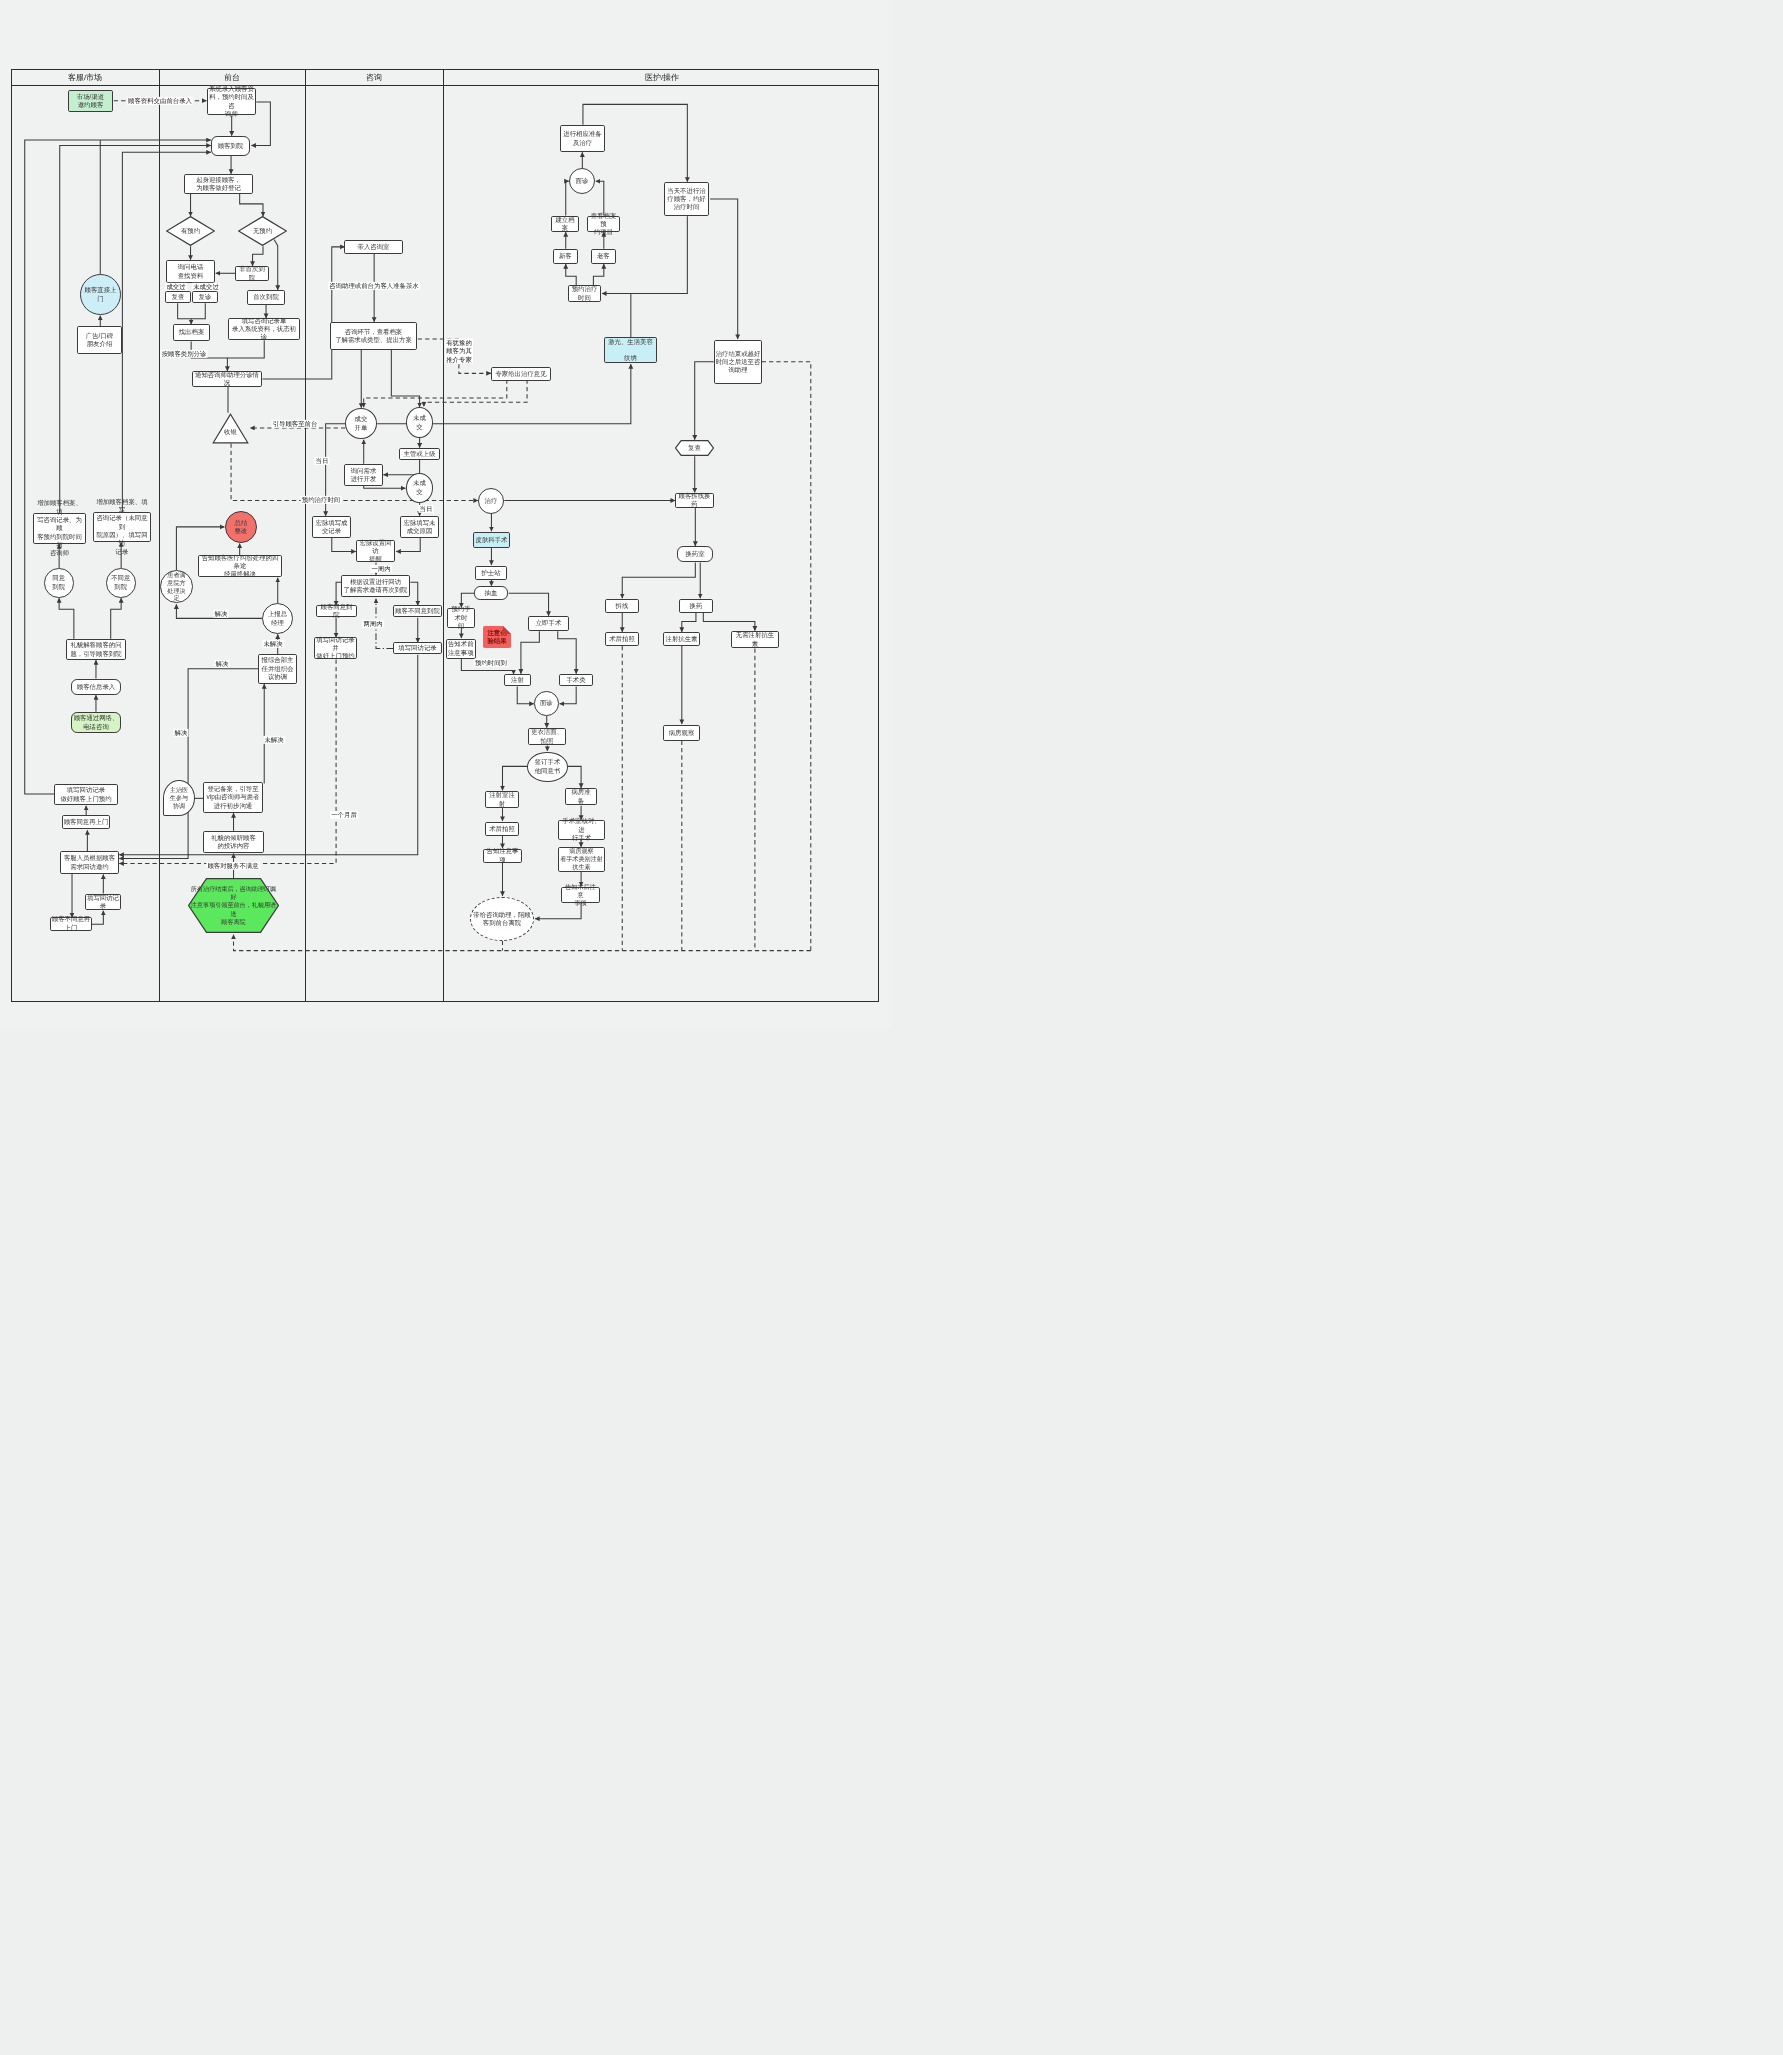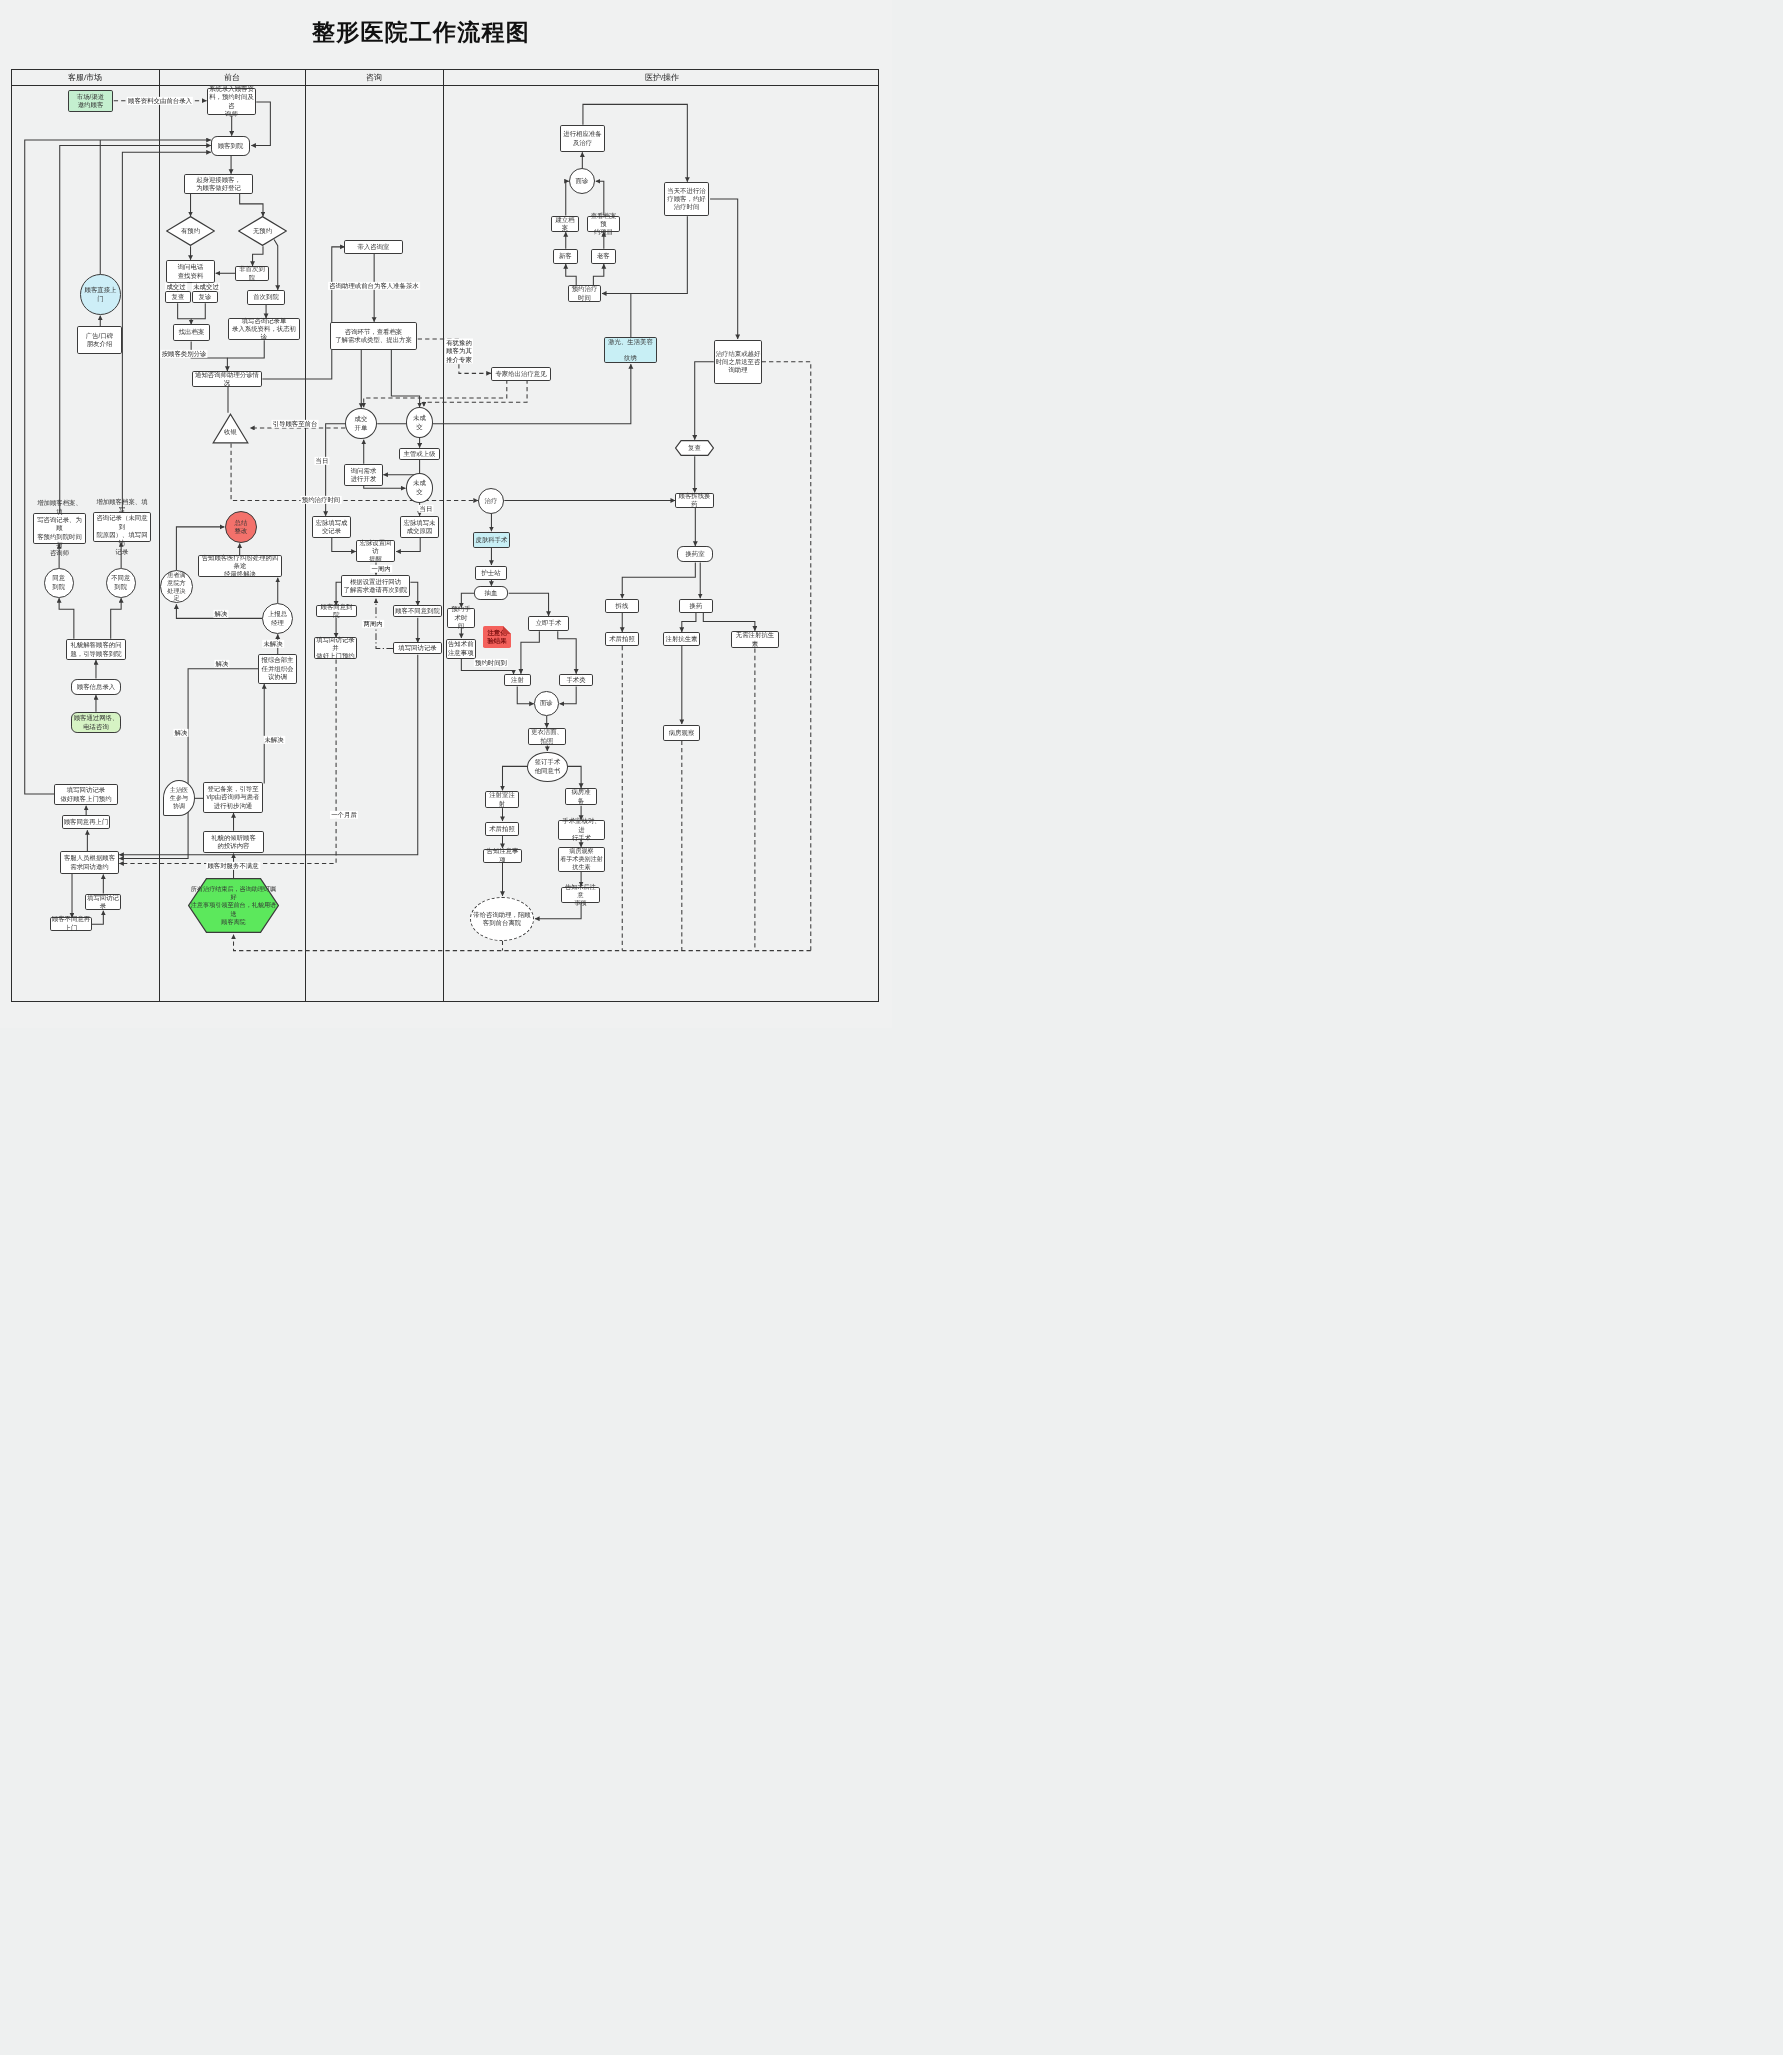--- a/index.html
+++ b/index.html
@@ -26,21 +26,20 @@
   .sticky{background:#f4615c;border:none;color:#7e1111;font-weight:bold}
   .sticky::before{content:"";position:absolute;top:0;right:0;width:8px;height:8px;background:#f0f1f1;clip-path:polygon(0 0,100% 0,100% 100%)}
   .sticky::after{content:"";position:absolute;top:0;right:0;width:8px;height:8px;background:#c83c38;clip-path:polygon(0 0,0 100%,100% 100%)}
   .lab{position:absolute;background:#fff;font-size:6.4px;line-height:1.3;padding:0 1.2px;text-align:center;transform:translate(-50%,-50%);white-space:pre-line;color:#222}
 </style>
 </head>
 <body>
 
 <div class="cv">
 
-  <div class="title">整形医院工作流程图</div>
 
   <div class="frame"></div>
   <div class="hline"></div>
   <div class="vline" style="left:159px"></div>
   <div class="vline" style="left:305px"></div>
   <div class="vline" style="left:443px"></div>
   <div class="lane" style="left:85px">客服/市场</div>
   <div class="lane" style="left:232px">前台</div>
   <div class="lane" style="left:374px">咨询</div>
   <div class="lane" style="left:662px">医护/操作</div>

